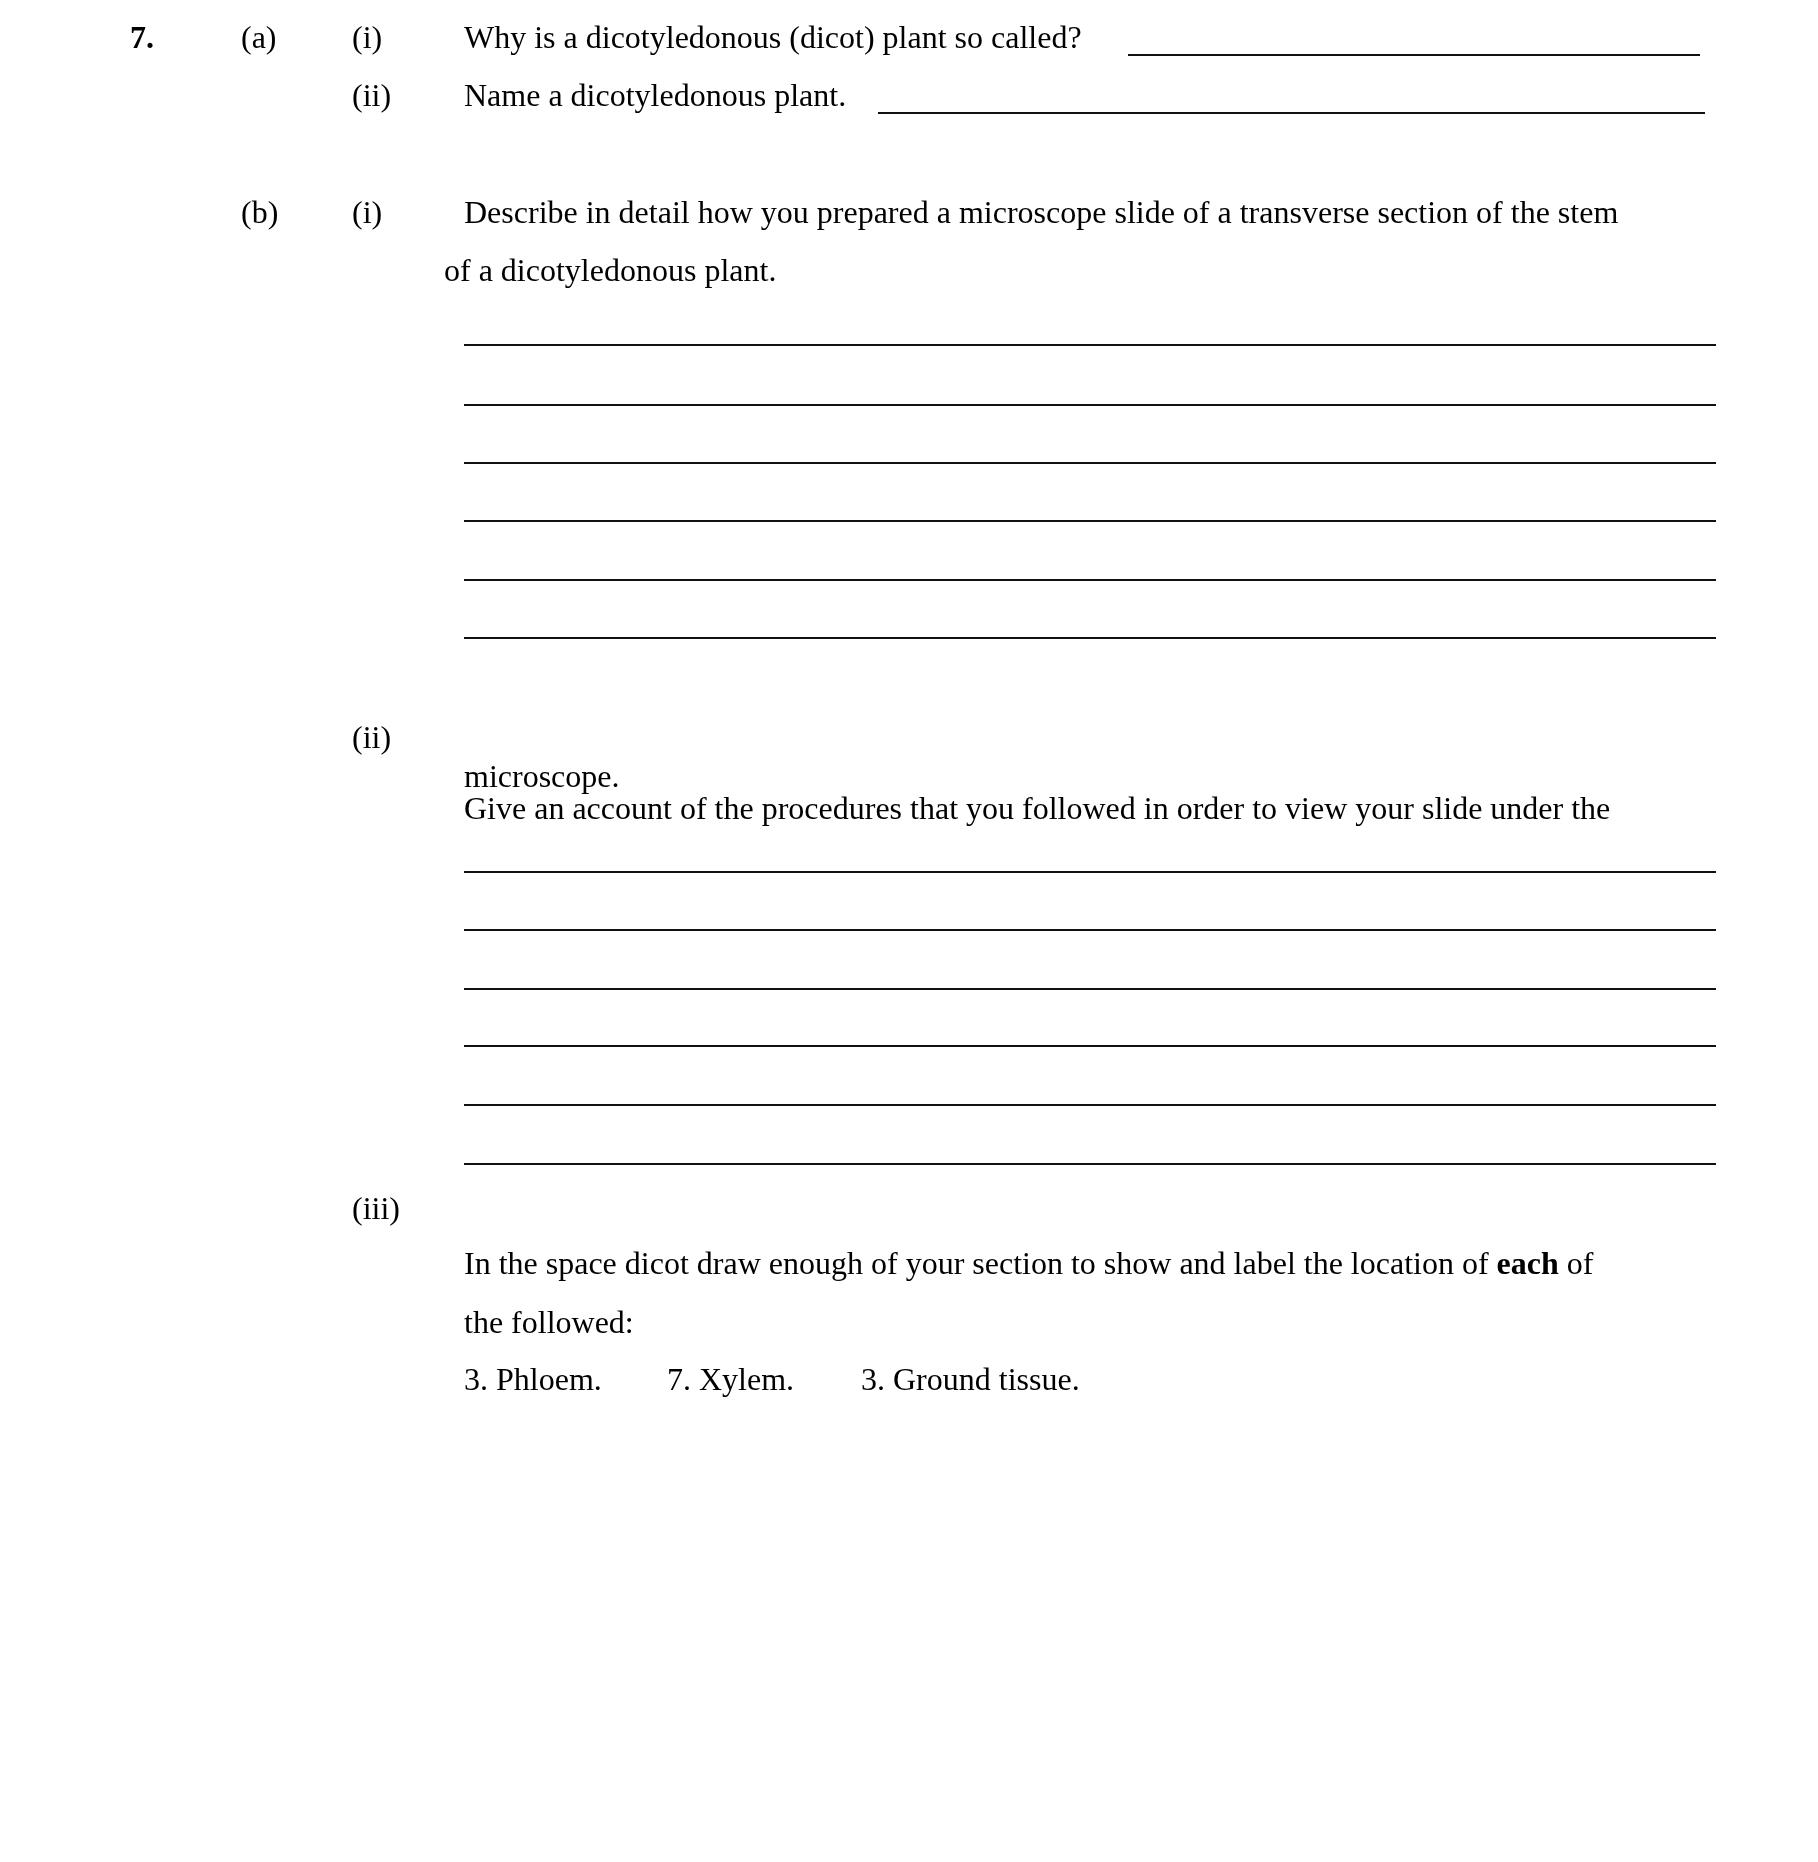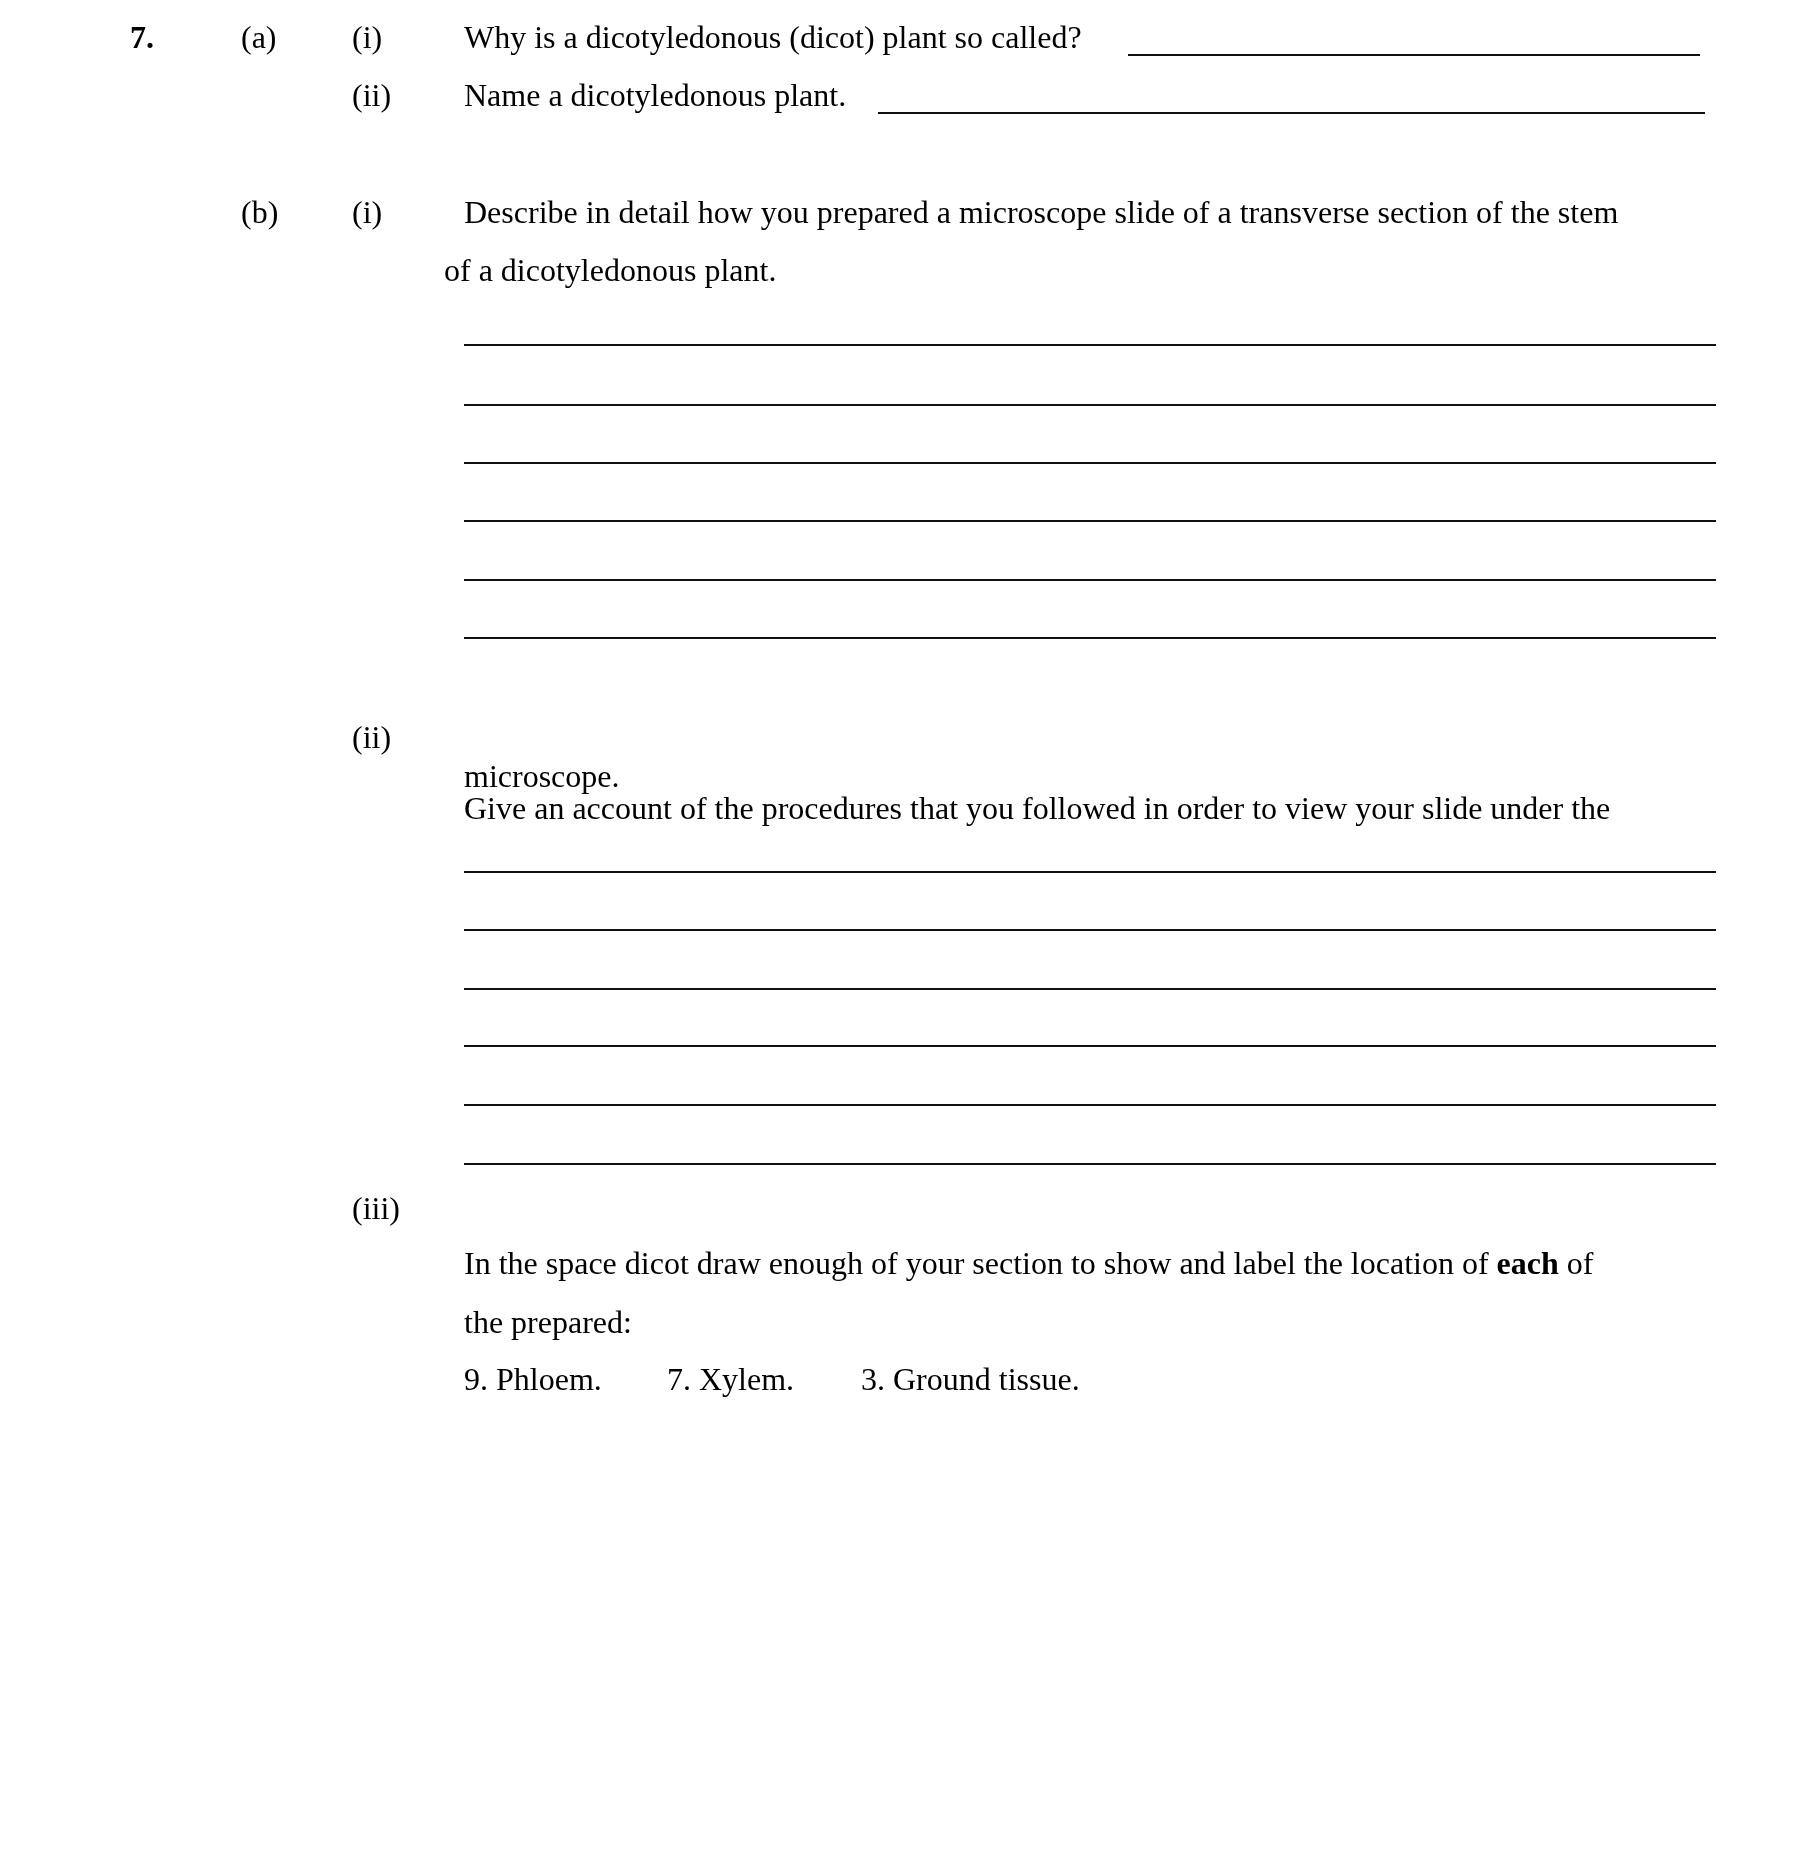--- a/index.html
+++ b/index.html
@@ -44,18 +44,18 @@
   <div class="rule" style="left:464px;width:1252px;top:871px;"></div>
   <div class="rule" style="left:464px;width:1252px;top:929px;"></div>
   <div class="rule" style="left:464px;width:1252px;top:988px;"></div>
   <div class="rule" style="left:464px;width:1252px;top:1045px;"></div>
   <div class="rule" style="left:464px;width:1252px;top:1104px;"></div>
   <div class="rule" style="left:464px;width:1252px;top:1163px;"></div>
 </div>
 
 <div class="t" style="left:352px;top:1188px;">(iii)</div>
 <div class="t" style="left:464px;top:1243px;"><span>In the space dicot draw enough of your section to show and label the location of </span><span class="b">each</span><span> of</span></div>
-<div class="t" style="left:464px;top:1302px;">the prepared:</div>
-<div class="t" style="left:464px;top:1359px;">9. Phloem.</div>
+<div class="t" style="left:464px;top:1302px;">the followed:</div>
+<div class="t" style="left:464px;top:1359px;">3. Phloem.</div>
 <div class="t" style="left:667px;top:1359px;">7. Xylem.</div>
 <div class="t" style="left:861px;top:1359px;">3. Ground tissue.</div>
 
 <div style="position:absolute;left:464px;top:1420px;width:1252px;height:420px;"></div>
 
 </body></html>

